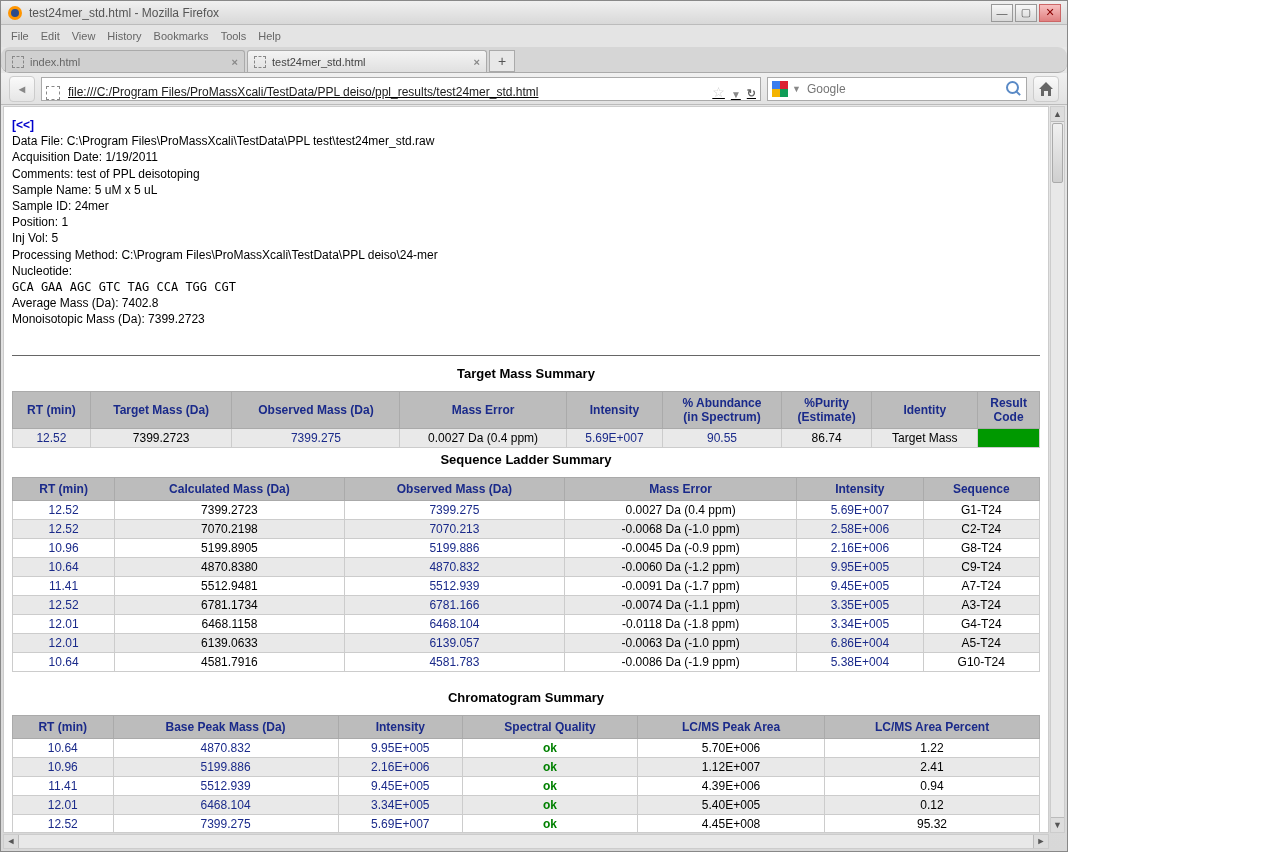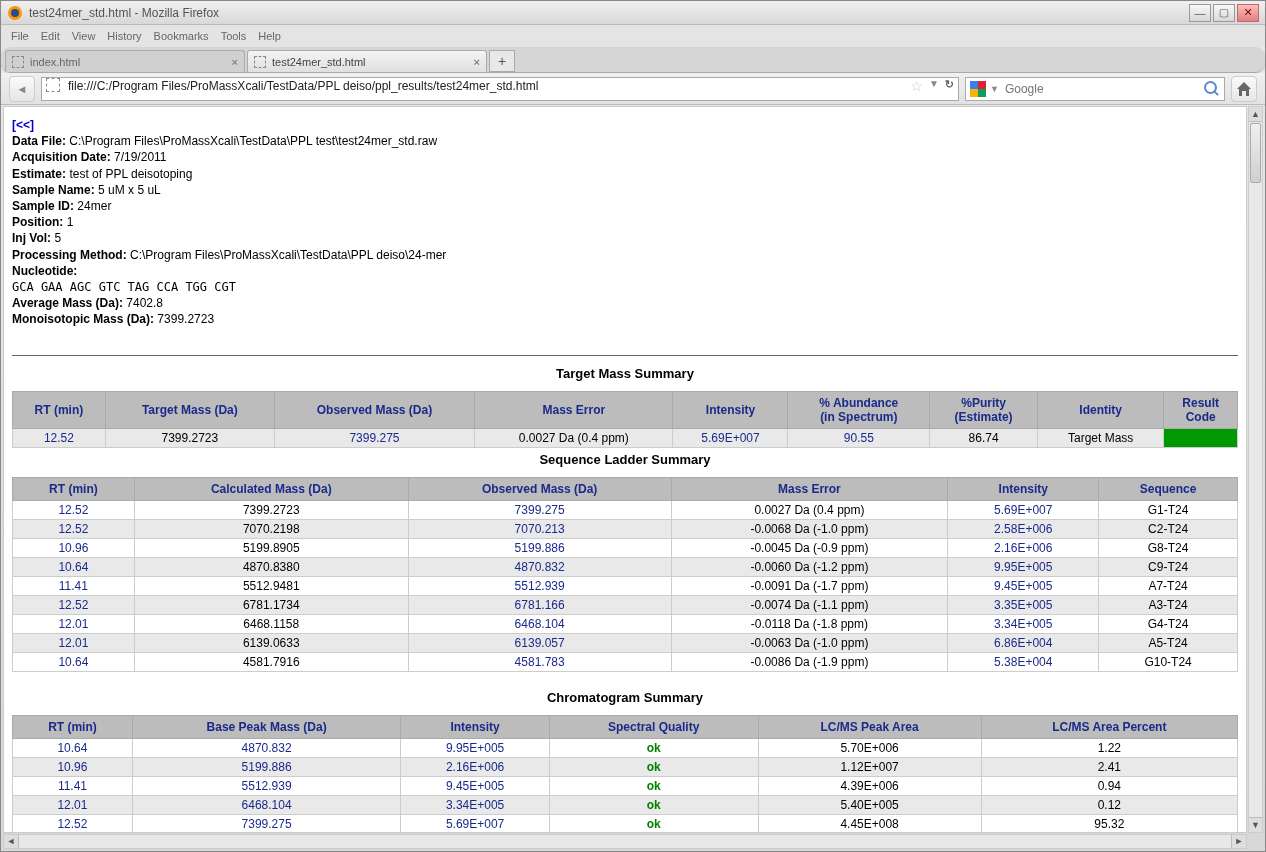--- a/index.html
+++ b/index.html
@@ -1,34 +1,34 @@
 <!DOCTYPE html>
 <html><head>
 <meta charset="utf-8">
 <style>
   * { box-sizing: border-box; }
   html, body { margin: 0; padding: 0; font-family: Tahoma, Arial, sans-serif; font-size: 11px; background: #fff; }
-  .window { width: 1266px; height: 852px; background: linear-gradient(#e8e8e8, #d8d8d8); border: 1px solid #888; position: relative; overflow: hidden; }
+  .window { width: 1068px; height: 852px; background: linear-gradient(#e8e8e8, #d8d8d8); border: 1px solid #888; position: relative; overflow: hidden; }
   .titlebar { height: 24px; background: linear-gradient(#f0f0f0,#d8d8d8); display: flex; align-items: center; padding: 0 6px; border-bottom: 1px solid #bbb; }
   .titlebar .ff-icon { width: 16px; height: 16px; margin-right: 6px; }
   .titlebar .title { color: #555; font-size: 12px; flex: 1; }
   .winbtns { display: flex; gap: 2px; }
   .winbtn { width: 22px; height: 18px; border: 1px solid #999; background: linear-gradient(#f8f8f8,#d8d8d8); display: flex; align-items: center; justify-content: center; font-size: 11px; color: #555; }
   .winbtn.close { background: linear-gradient(#f8c0c0,#e08080); color: #800; border-color:#c66; }
   .menubar { height: 22px; display: flex; align-items: center; gap: 12px; padding: 0 10px; color: #666; font-size: 11px; background:#e4e4e4; }
   .menubar span { text-decoration-color: transparent; }
   .tabs { height: 26px; background:#d6d6d6; display:flex; align-items:flex-end; padding-left:4px; border-bottom:1px solid #aaa;border-radius:9px;}
   .tab { height: 22px; min-width: 240px; background: linear-gradient(#f4f4f4,#e0e0e0); border:1px solid #aaa; border-bottom:none; border-radius:3px 3px 0 0; display:flex; align-items:center; padding:0 6px; margin-right:2px; font-size:11px; color:#444; gap:6px;}
   .tab.inactive { background:#d0d0d0; color:#666;}
   .tab .close-x { margin-left:auto; color:#888; font-weight:bold; }
   .tab .dashed { width:12px; height:12px; border:1px dashed #888;}
   .newtab { width:26px; height:22px; border:1px solid #aaa; background:#e8e8e8; display:flex; align-items:center; justify-content:center; font-size:14px; color:#555;}
   .navrow { height:32px; display:flex; align-items:center; gap:6px; padding:0 8px; background:linear-gradient(#f0f0f0,#e2e2e2); border-bottom:1px solid #bbb;}
   .navbtn { width:26px; height:26px; border:1px solid #ccc; border-radius:4px; background:linear-gradient(#fafafa,#e6e6e6); display:flex; align-items:center; justify-content:center; color:#888;}
-  .urlbox { flex:1; height:24px; border:1px solid #aaa; background:#fff; display:flex; align-items:flex-start; padding:0 4px; gap:6px;}
+  .urlbox { flex:1; height:24px; border:1px solid #aaa; background:#fff; display:flex; align-items:flex-end; padding:0 4px; gap:6px;text-decoration:underline;}
   .urlbox .dashed { width:14px; height:14px; border:1px dashed #888;}
   .urlbox input { border:none; outline:none; flex:1; font-size:12px; color:#222;}
   .urlbox .star { color:#ccc; font-size:14px;}
   .urlbox .drop { color:#888; font-size:10px;}
   .urlbox .reload { color:#666; font-weight:bold;}
   .searchbox { width:260px; height:24px; border:1px solid #aaa; background:#fff; display:flex; align-items:center; padding:0 4px; gap:4px;}
   .searchbox input { border:none; outline:none; flex:1; font-size:12px; color:#888;}
   .gicon{width:16px;height:16px;display:inline-block;position:relative;}
   .gicon span{position:absolute;width:8px;height:8px;}
   .gicon .b{background:#3b7ded;top:0;left:0}.gicon .r{background:#d23;top:0;right:0}.gicon .y{background:#f4b400;bottom:0;left:0}.gicon .g{background:#0f9d58;bottom:0;right:0}
@@ -36,21 +36,21 @@
   .mag::before{content:"";position:absolute;width:9px;height:9px;border:2px solid #5a8ac6;border-radius:50%;left:0;top:0;}
   .mag::after{content:"";position:absolute;width:6px;height:2px;background:#5a8ac6;transform:rotate(45deg);left:9px;top:11px;}
   .home { width:18px;height:18px;color:#555;}
   .viewport { position:absolute; top:105px; left:2px; right:18px; bottom:18px; background:#fff; overflow:auto; border:1px solid #ccc;}
   .vscroll { position:absolute; top:105px; right:2px; width:15px; bottom:18px; background:#e8e8e8; border:1px solid #ccc;}
   .vscroll .up,.vscroll .down{height:15px;background:#ddd;border-bottom:1px solid #bbb;text-align:center;font-size:9px;line-height:15px;color:#555;}
   .vscroll .down{position:absolute;bottom:0;left:0;right:0;border-top:1px solid #bbb;border-bottom:none;}
   .vscroll .thumb{position:absolute;left:1px;right:1px;top:16px;height:60px;background:linear-gradient(#f0f0f0,#cfcfcf);border:1px solid #aaa;border-radius:2px;}
   .content { padding: 10px 8px; font-size:12px; color:#000;}
   .backlink { color:#0000cc; font-weight:bold;}
-  .meta b { font-weight:bold; }
+  .meta b { font-weight:normal; }
   .meta { line-height:1.35; }
   .logo { float:right; width:100px; text-align:center; margin-top:60px; margin-right:30px;}
   .logo .blob { width:54px; height:60px; margin:0 auto; position:relative;}
   .logo .blob::before{content:"";position:absolute;width:40px;height:56px;background:#f0a500;border-radius:40% 60% 55% 45%;transform:rotate(-10deg);left:8px;top:2px;}
   .logo .blob::after{content:"";position:absolute;width:20px;height:44px;background:#d0306a;border-radius:40%;left:18px;top:8px;transform:rotate(-6deg);}
   .logo .txt { font-weight:bold; font-style:italic; font-size:16px; color:#2a3a8a; margin-top:4px;}
   hr { border:none; border-top:1px solid #666; margin:28px 0 10px;}
   .sect-title { text-align:center; font-weight:bold; font-size:13px; margin:8px 0 10px;}
   table.data { width:100%; border-collapse:collapse; font-size:12px;}
   table.data th { background:#bcbcbc; color:#1a2a8a; font-weight:bold; padding:4px 4px; border:1px solid #aaa; text-align:center; white-space:nowrap;}
@@ -133,22 +133,22 @@
     </div>
   </div>
 
   <div class="viewport">
     <div class="content">
 
 
       <div class="meta">
         <a class="backlink">[&lt;&lt;]</a><br>
         <b>Data File:</b> <span>C:\Program Files\ProMassXcali\TestData\PPL test\test24mer_std.raw</span><br>
-        <b>Acquisition Date:</b> <span>7/19/2011</span><br>
-        <b>Estimate:</b> <span>test of PPL deisotoping</span><br>
+        <b>Acquisition Date:</b> <span>1/19/2011</span><br>
+        <b>Comments:</b> <span>test of PPL deisotoping</span><br>
         <b>Sample Name:</b> <span>5 uM x 5 uL</span><br>
         <b>Sample ID:</b> <span>24mer</span><br>
         <b>Position:</b> <span>1</span><br>
         <b>Inj Vol:</b> <span>5</span><br>
         <b>Processing Method:</b> <span>C:\Program Files\ProMassXcali\TestData\PPL deiso\24-mer</span><br>
         <b>Nucleotide:</b><br>
         <span style="font-family:monospace;">GCA GAA AGC GTC TAG CCA TGG CGT</span><br>
         <b>Average Mass (Da):</b> <span>7402.8</span><br>
         <b>Monoisotopic Mass (Da):</b> <span>7399.2723</span>
       </div>

